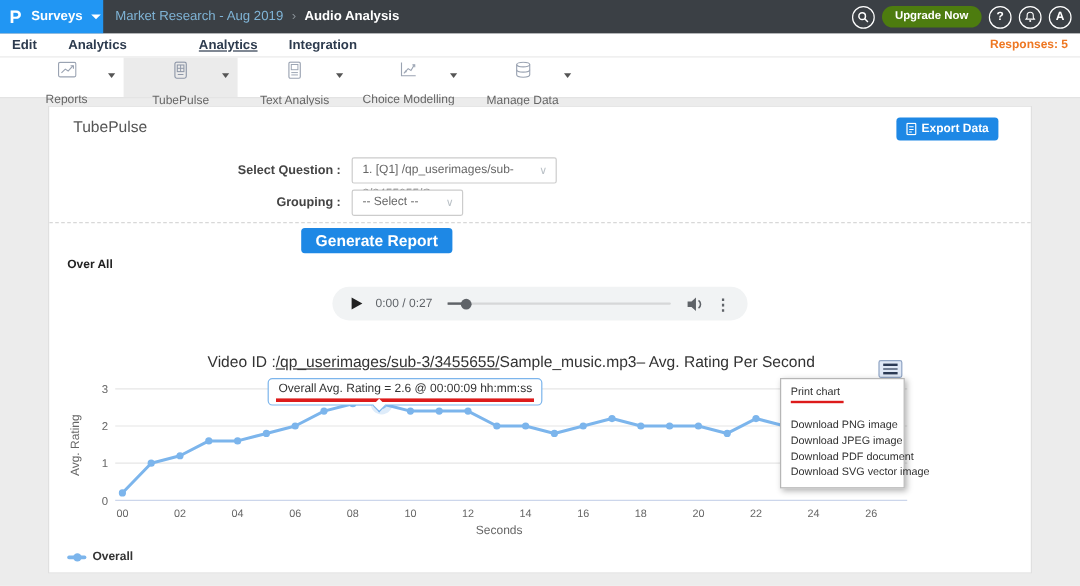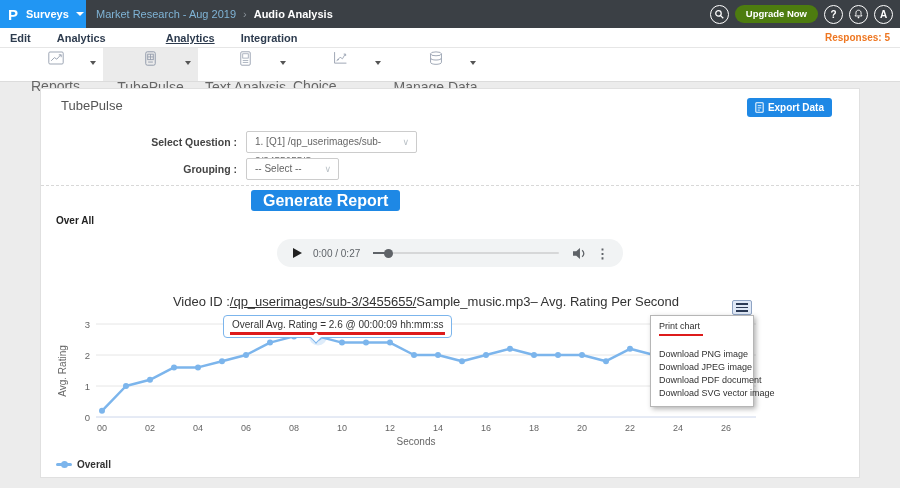--- a/index.html
+++ b/index.html
@@ -26,38 +26,38 @@
   .nav-items { display:flex; gap:26px; margin-left:10px; height:20px; align-items:center; }
   .nav-item { font-size:11px; font-weight:600; color:#2d3b4e; }
   .nav-item.active { text-decoration:underline;margin-left:34px; }
   .responses { position:absolute; right:10px; top:0; line-height:20px; font-size:10px; color:#ee7722; font-weight:600; }
 
   
   .toolbar { position:absolute; left:0; top:48px; width:900px; height:34px; background:#fff; border-bottom:1px solid #dcdcdc; display:flex; padding-left:8px; }
   .tool-cell { position:relative; width:95px; height:33px; display:flex; flex-direction:column; align-items:center; padding-top:3px; }
   .tool-cell.active { background:#ebebeb; }
   .tool-icon { height:16px; display:flex; align-items:center; }
-  .tool-label { font-size:14px; color:#666; margin-top:13px; }
+  .tool-label { font-size:10px; color:#666; margin-top:13px; }
   .tool-caret { position:absolute; right:7px; top:13px; width:0; height:0; border-left:3.5px solid transparent; border-right:3.5px solid transparent; border-top:4px solid #555; }
 
   
   .panel { position:absolute; left:40px; top:88px; width:820px; height:390px; background:#fff; border:1px solid #e0e0e0; overflow:hidden; }
   .panel-title { position:absolute; left:20px; top:9px; font-size:13px; color:#555; }
   .export-btn { position:absolute; right:27px; top:9px; height:19px; background:#1e88e5; border-radius:3px; color:#fff; font-size:10px; font-weight:bold; display:flex; align-items:center; gap:4px; padding:0 8px; }
 
   .form-area { margin-top:42px; }
-  .form-row { display:flex; align-items:center; margin-bottom:5px; }
+  .form-row { display:flex; align-items:center; margin-bottom:5px;padding-left:47px; }
   .form-label { width:205px; text-align:right; padding-right:9px; font-size:10.5px; font-weight:bold; color:#444; }
   .select-box { position:relative; height:22px; border:1px solid #ccc; border-radius:2px; background:#fff; font-size:10px; color:#666; line-height:20px; padding:0 22px 0 8px; }
   .select-box .sel-caret { position:absolute; right:7px; top:0; line-height:20px; color:#b9c0c6; font-size:9px; }
   .q-select { width:171px; }
   .g-select { width:93px; }
   .dashed-divider { border-top:1px dashed #d8d8d8; margin-top:2px; }
 
-  .generate-btn { margin:4px 0 0 210px; height:21px; padding:0 12px; background:#1e88e5; border:none; border-radius:3px; color:#fff; font-size:16px; font-weight:bold; }
+  .generate-btn { margin:4px 0 0 210px; height:21px; padding:0 12px; background:#1e88e5; border:none; border-radius:3px; color:#fff; font-size:13px; font-weight:bold; }
   .overall-label { margin:4px 0 0 15px; font-size:10px; font-weight:bold; color:#222; }
 
   
   .audio-player { width:346px; height:28px; margin:13px auto 0; background:#f1f3f4; border-radius:14px; display:flex; align-items:center; padding:0 14px; }
   .play-tri { width:0; height:0; border-left:9px solid #212121; border-top:5.5px solid transparent; border-bottom:5.5px solid transparent; margin-left:2px; }
   .audio-time { font-size:10px; color:#5f6368; margin-left:11px; white-space:nowrap; }
   .audio-track { flex:1; height:2px; background:#d6d7d8; border-radius:1px; margin:0 13px; position:relative; }
   .track-played { position:absolute; left:0; top:0; width:15px; height:2px; background:#5f6368; }
   .track-thumb { position:absolute; left:11px; top:-3.5px; width:9px; height:9px; border-radius:50%; background:#5f6368; }
   .audio-dots { font-size:13px; font-weight:bold; color:#5f6368; margin-left:9px; }

